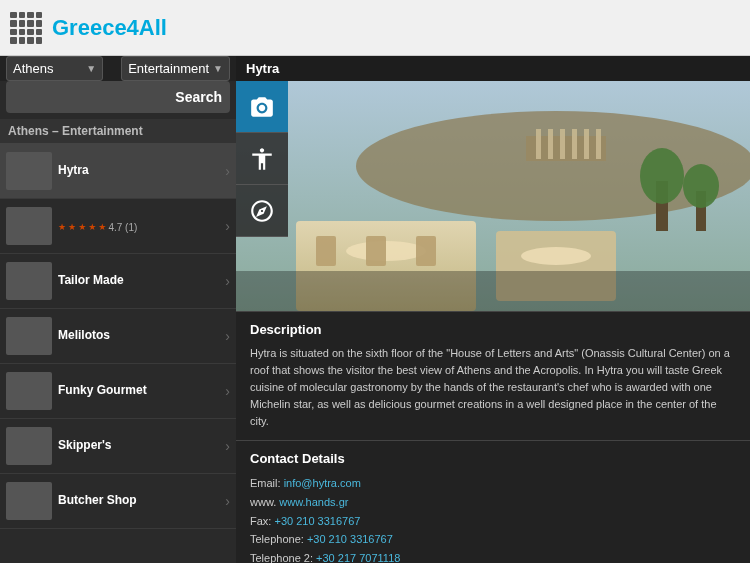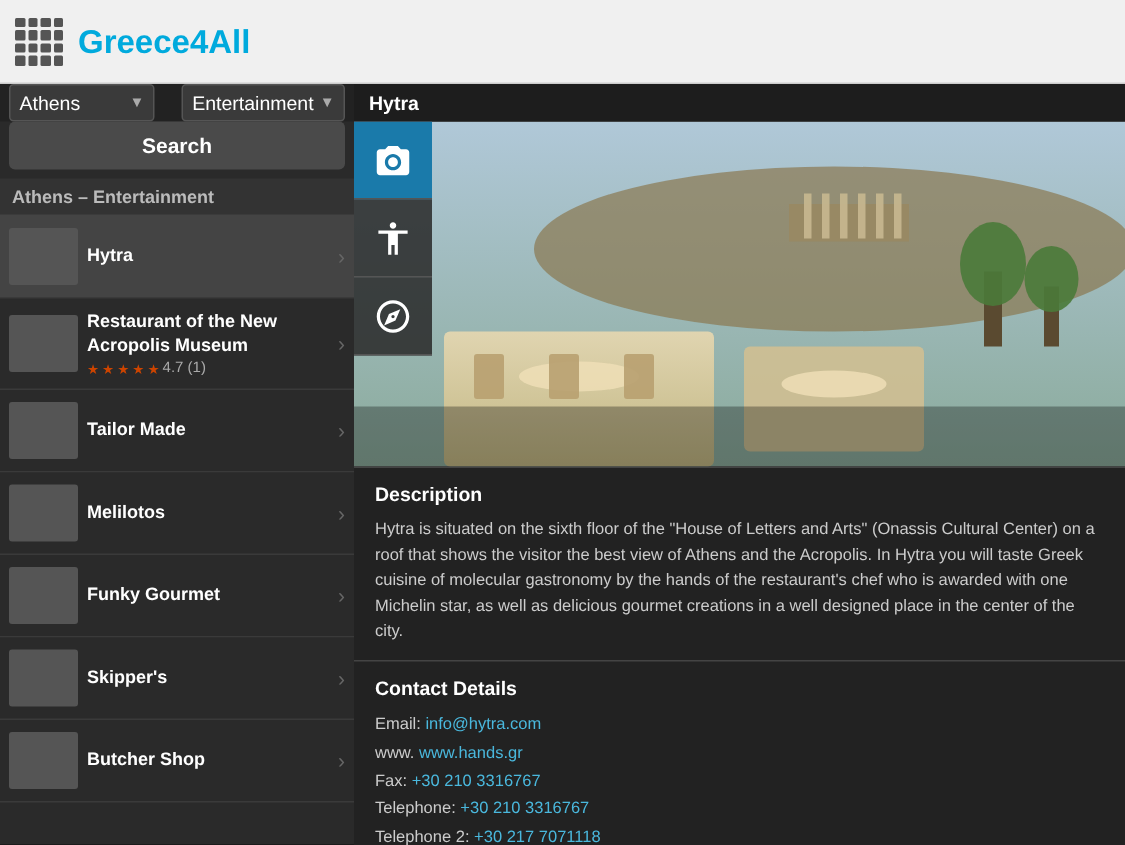--- a/index.html
+++ b/index.html
@@ -42,21 +42,21 @@
       color: #fff; font-size: 13px; padding: 4px 6px;
       display: flex; align-items: center; justify-content: space-between; cursor: pointer;
     }
     .loc-dropdown .chevron { color: #aaa; font-size: 10px; margin-left: 4px; }
 
     
     #search-btn {
       background: #4a4a4a; color: #fff; font-size: 14px; font-weight: bold;
       border: none; padding: 8px; margin: 0 6px 6px 6px;
       border-radius: 4px; cursor: pointer; width: calc(100% - 12px);
-      text-align: center;
+      text-align: right;
     }
 
     
     #cat-header {
       background: #333; color: #bbb; font-size: 12px; font-weight: bold;
       padding: 5px 8px; border-bottom: 1px solid #444;
     }
 
     
     #item-list { flex: 1; overflow-y: auto; }
@@ -174,21 +174,20 @@
         <div class="thumb thumb-hytra"></div>
         <div class="info">
           <div class="name">Hytra</div>
         </div>
         <span class="arrow">›</span>
       </div>
 
       <div class="list-item">
         <div class="thumb thumb-museum"></div>
         <div class="info">
-          <div class="name">Restaurant of the New Acropolis Museum</div>
           <div class="rating">
             <span class="star">★</span>
             <span class="star">★</span>
             <span class="star">★</span>
             <span class="star">★</span>
             <span class="star">★</span>
             <span class="rating-text">4.7 (1)</span>
           </div>
         </div>
         <span class="arrow">›</span>

